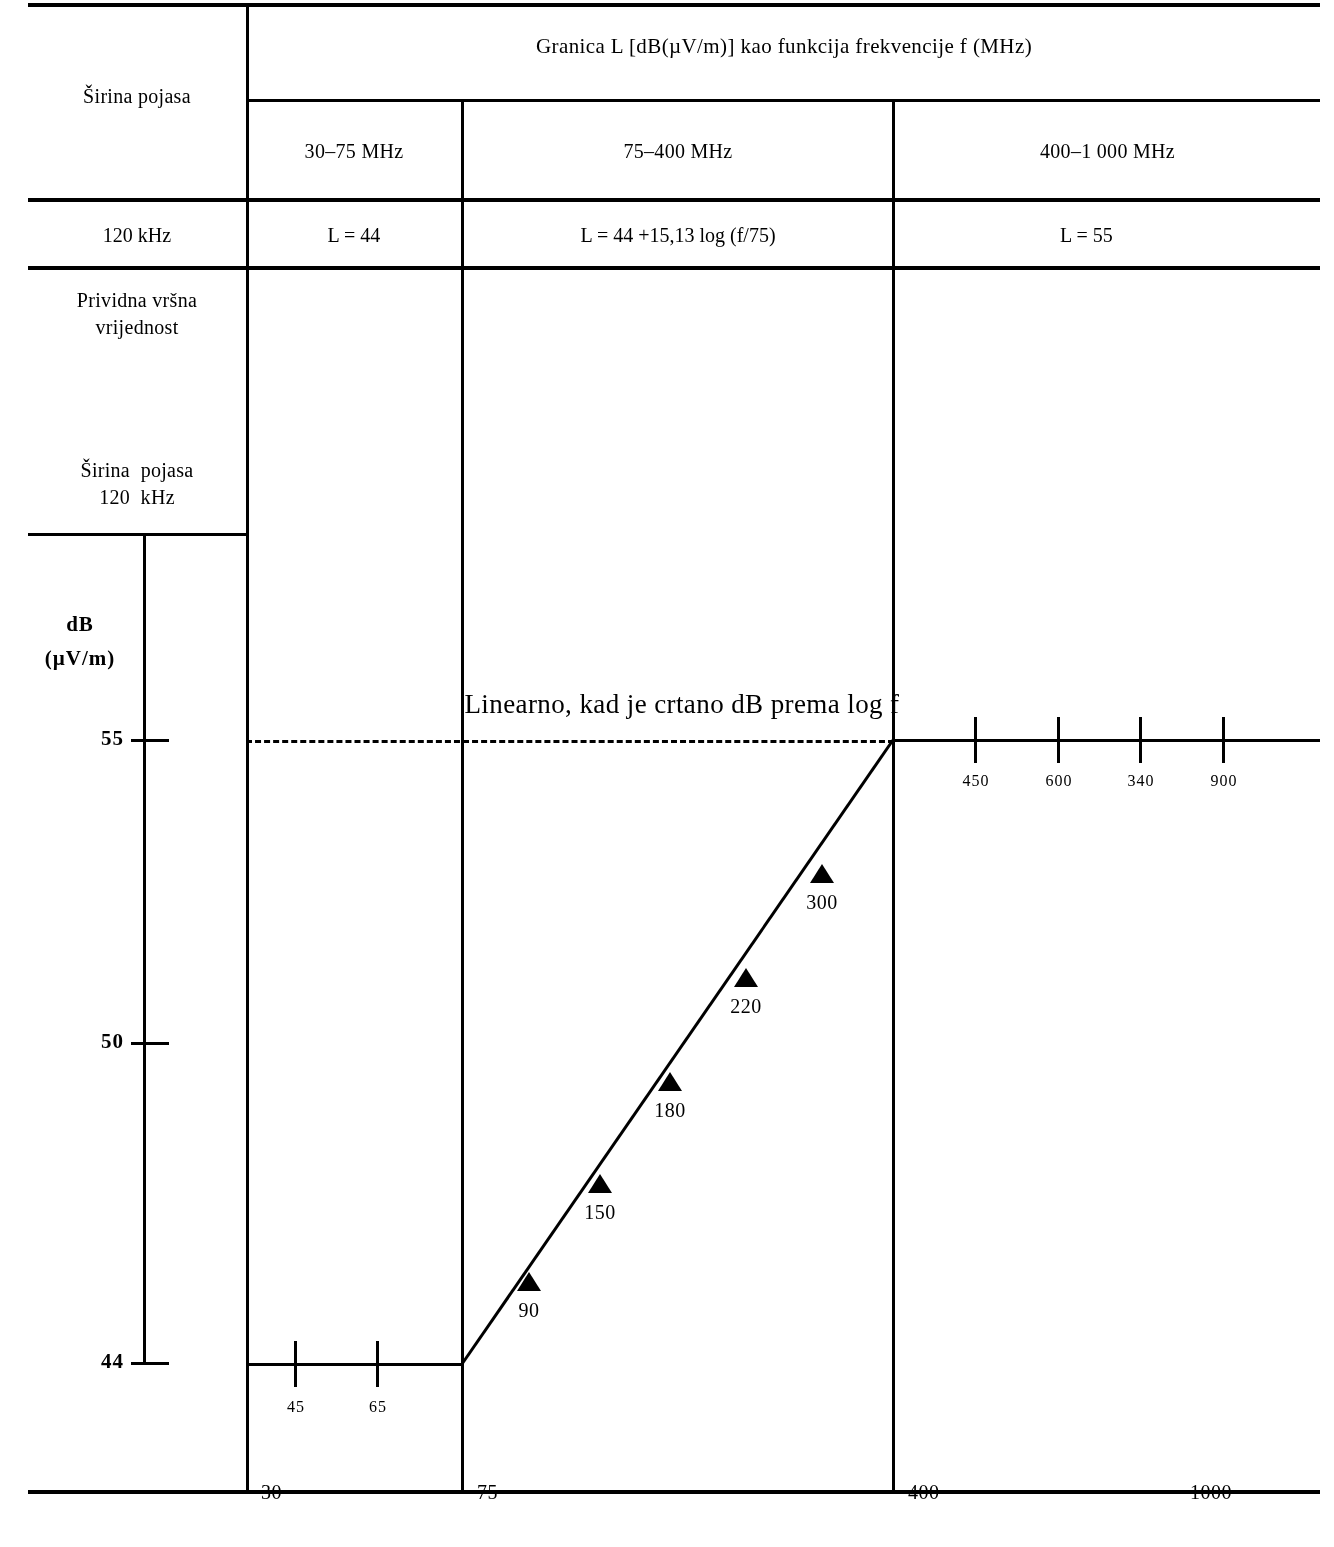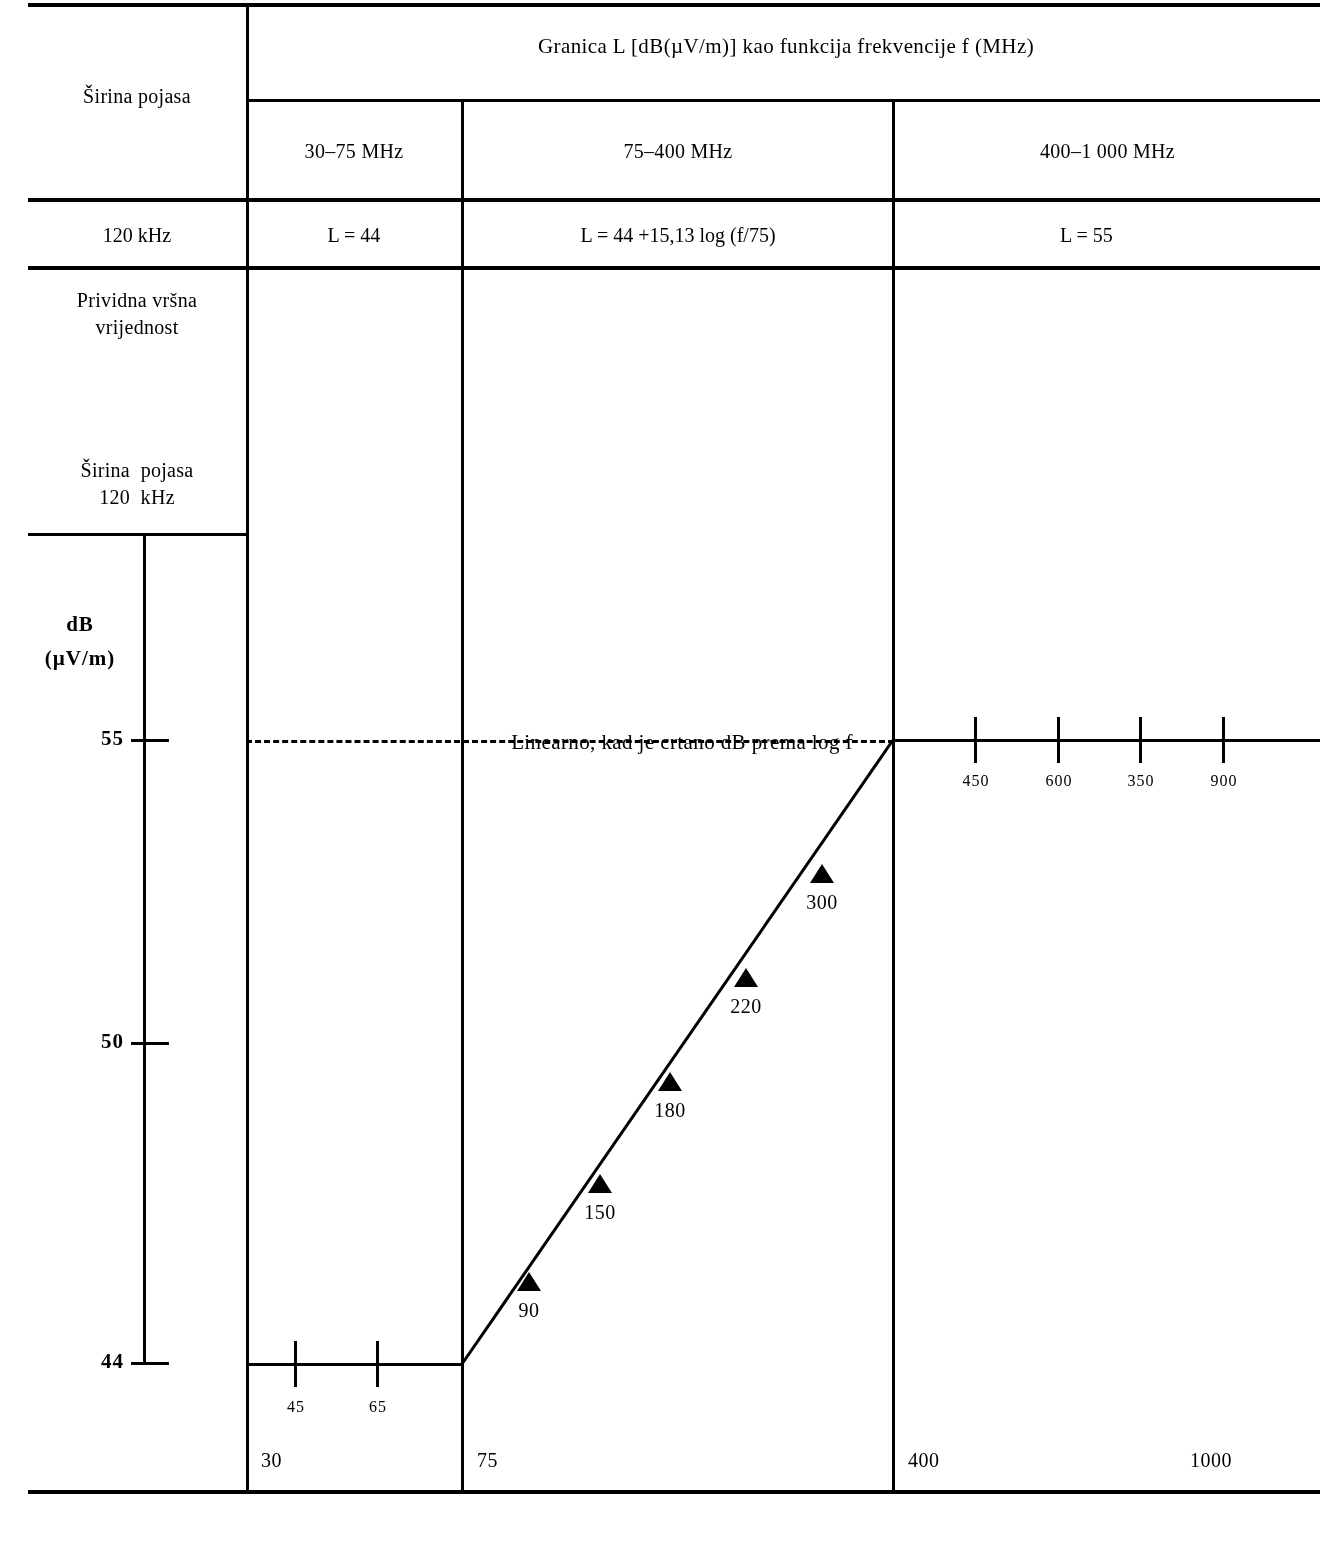--- a/index.html
+++ b/index.html
@@ -32,22 +32,22 @@
   .lft { text-align: left; }
 
   
   .t-title   { font-size: 21px; letter-spacing: .4px; }
   .t-head    { font-size: 20px; letter-spacing: .3px; }
   .t-cell    { font-size: 20px; }
   .t-side    { font-size: 20px; letter-spacing: .3px; }
   .t-axis    { font-size: 21px; font-weight: 700; letter-spacing: 1px; }
   .t-tick    { font-size: 16px; letter-spacing: 1px; }
   .t-pt      { font-size: 20px; letter-spacing: .5px; }
-  .t-note    { font-size: 21px; letter-spacing: .4px; margin-top: 42px; }
-  .t-edge    { font-size: 20px; letter-spacing: .5px; }
+  .t-note    { font-size: 27px; letter-spacing: .4px; }
+  .t-edge    { font-size: 20px; letter-spacing: .5px; margin-top: 32px; }
 
   
   .dash {
     position: absolute;
     height: 0;
     border-top: 3px dashed #000000;
   }
 
   
   .tri {
@@ -70,21 +70,21 @@
   <div class="ln" style="left:246px; top:99px; width:1074px; height:3px;"></div>
   <div class="ln" style="left:28px; top:198px; width:1292px; height:4px;"></div>
   <div class="ln" style="left:28px; top:266px; width:1292px; height:4px;"></div>
   <div class="ln" style="left:28px; top:533px; width:218px; height:3px;"></div>
   <div class="ln" style="left:28px; top:1490px; width:1292px; height:4px;"></div>
 
   <div class="ln" style="left:246px; top:3px; width:3px; height:1490px;"></div>
   <div class="ln" style="left:461px; top:100px; width:3px; height:1393px;"></div>
   <div class="ln" style="left:892px; top:100px; width:3px; height:1393px;"></div>
 
-  <div class="txt t-title ctr" style="left:244px; top:34px; width:1068px;padding-left:8px;">Granica L [dB(µV/m)] kao funkcija frekvencije f (MHz)</div>
+  <div class="txt t-title ctr" style="left:250px; top:34px; width:1068px;">Granica L [dB(µV/m)] kao funkcija frekvencije f (MHz)</div>
 
   <div class="txt t-side ctr" style="left:30px; top:84px; width:214px;">Širina pojasa</div>
 
   <div class="txt t-head ctr" style="left:250px; top:139px; width:208px;">30–75 MHz</div>
   <div class="txt t-head ctr" style="left:466px; top:139px; width:424px;">75–400 MHz</div>
   <div class="txt t-head ctr" style="left:897px; top:139px; width:421px;">400–1 000 MHz</div>
 
   <div class="txt t-cell ctr" style="left:30px; top:223px; width:214px;">120 kHz</div>
   <div class="txt t-cell ctr" style="left:250px; top:223px; width:208px;">L = 44</div>
   <div class="txt t-cell ctr" style="left:466px; top:223px; width:424px;">L = 44 +15,13 log (f/75)</div>
@@ -113,21 +113,21 @@
   <div class="dash" style="left:246px; top:740px; width:648px;"></div>
   <div class="ln" style="left:892px; top:739px; width:428px; height:3px;"></div>
 
   <div class="ln" style="left:974px; top:717px; width:3px; height:46px;"></div>
   <div class="ln" style="left:1057px; top:717px; width:3px; height:46px;"></div>
   <div class="ln" style="left:1139px; top:717px; width:3px; height:46px;"></div>
   <div class="ln" style="left:1222px; top:717px; width:3px; height:46px;"></div>
 
   <div class="txt t-tick ctr" style="left:935px; top:771px; width:82px;">450</div>
   <div class="txt t-tick ctr" style="left:1018px; top:771px; width:82px;">600</div>
-  <div class="txt t-tick ctr" style="left:1100px; top:771px; width:82px;">350</div>
+  <div class="txt t-tick ctr" style="left:1100px; top:771px; width:82px;">340</div>
   <div class="txt t-tick ctr" style="left:1183px; top:771px; width:82px;">900</div>
 
   <div class="ln" style="left:246px; top:1363px; width:218px; height:3px;"></div>
 
   <div class="ln" style="left:294px; top:1341px; width:3px; height:46px;"></div>
   <div class="ln" style="left:376px; top:1341px; width:3px; height:46px;"></div>
 
   <div class="txt t-tick ctr" style="left:255px; top:1397px; width:82px;">45</div>
   <div class="txt t-tick ctr" style="left:337px; top:1397px; width:82px;">65</div>
 

